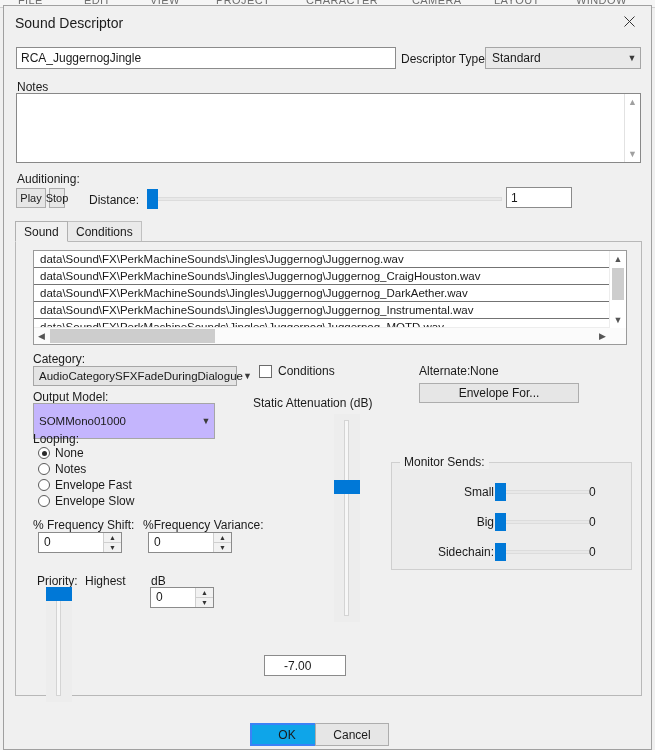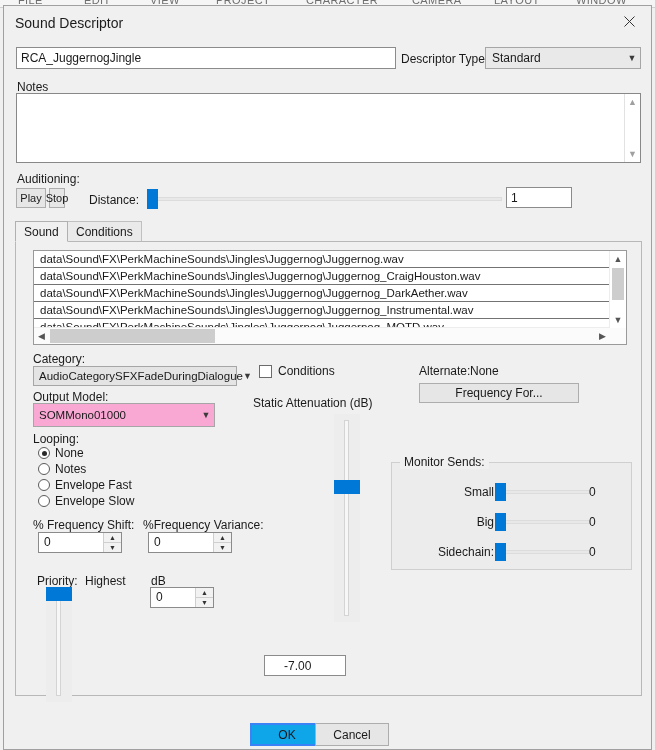--- a/index.html
+++ b/index.html
@@ -156,22 +156,22 @@
   .lbl{position:absolute;font-size:12px;color:#1a1a1a;}
   #cat-label{left:17px;top:110px;}
   #cat-select{
     position:absolute;left:17px;top:124px;width:204px;height:20px;
     box-sizing:border-box;border:1px solid #a6a6a6;background:#e4e4e4;
     display:flex;align-items:center;
   }
   #cat-select .val{padding-left:5px;font-size:11.5px;flex:1;}
   #om-label{left:17px;top:148px;}
   #om-select{
-    position:absolute;left:17px;top:161px;width:182px;height:24px;
-    box-sizing:border-box;border:1px solid #a6a6a6;background:#f9a8d4;
+    position:absolute;left:17px;top:161px;width:182px;height:36px;
+    box-sizing:border-box;border:1px solid #a6a6a6;background:#c4b5fd;
     display:flex;align-items:center;
   }
   #om-select .val{padding-left:5px;font-size:11.5px;flex:1;}
 
   
   #cond-check{position:absolute;left:243px;top:122px;display:flex;align-items:center;gap:6px;}
   #cond-check .box{width:13px;height:13px;border:1px solid #6b6b6b;background:#fff;box-sizing:border-box;}
   #cond-check .cl{font-size:12px;}
 
   
@@ -333,21 +333,21 @@
       <span class="chev">▼</span>
     </div>
 
     <div id="cond-check">
       <span class="box"></span>
       <span class="cl">Conditions</span>
     </div>
 
     <div id="alt-label" class="lbl">Alternate:</div>
     <div id="alt-value" class="lbl">None</div>
-    <div id="alt-btn">Frequency For...</div>
+    <div id="alt-btn">Envelope For...</div>
 
     <div id="sa-label" class="lbl">Static Attenuation (dB)</div>
     <input id="sa-input" value="-7.00" style="">
     <div id="sa-slider">
       <div class="vtrack"></div>
       <div class="vthumb"></div>
     </div>
 
     <div id="loop-label" class="lbl">Looping:</div>
     <div class="radio" style="top:204px">

